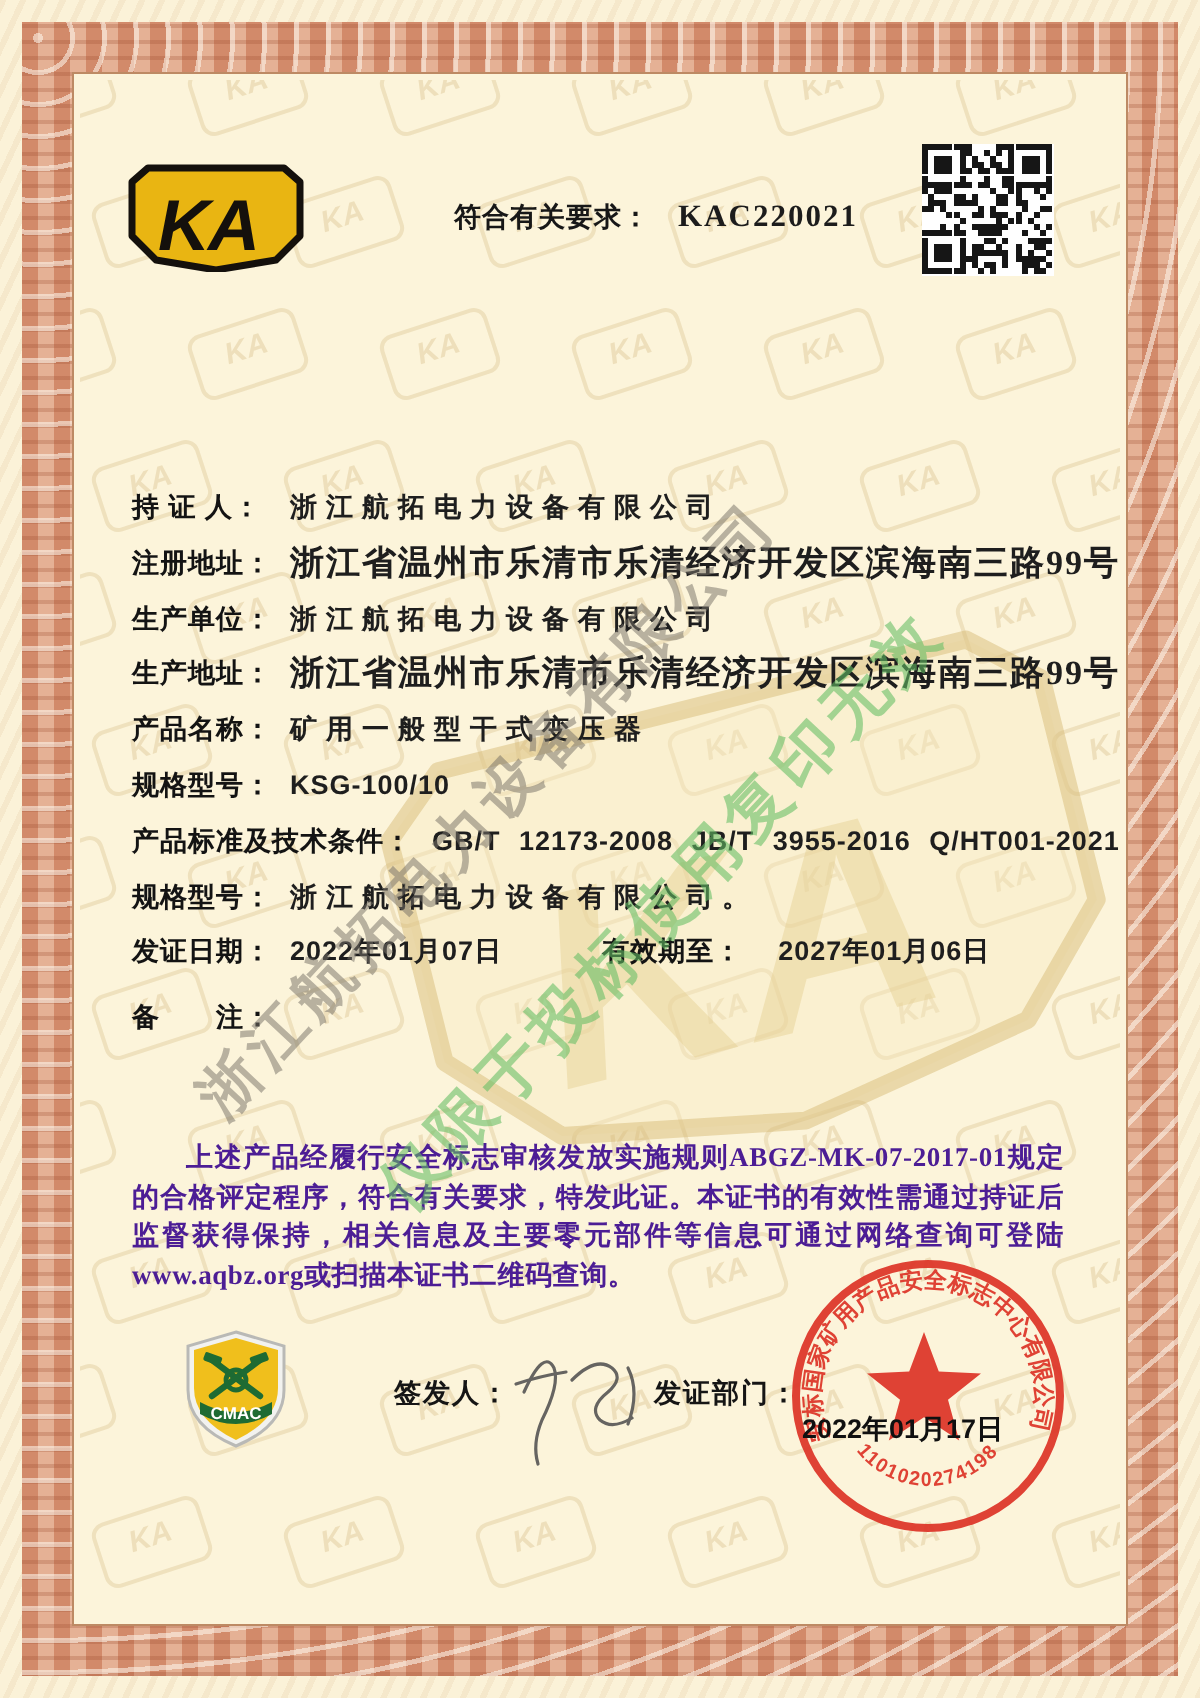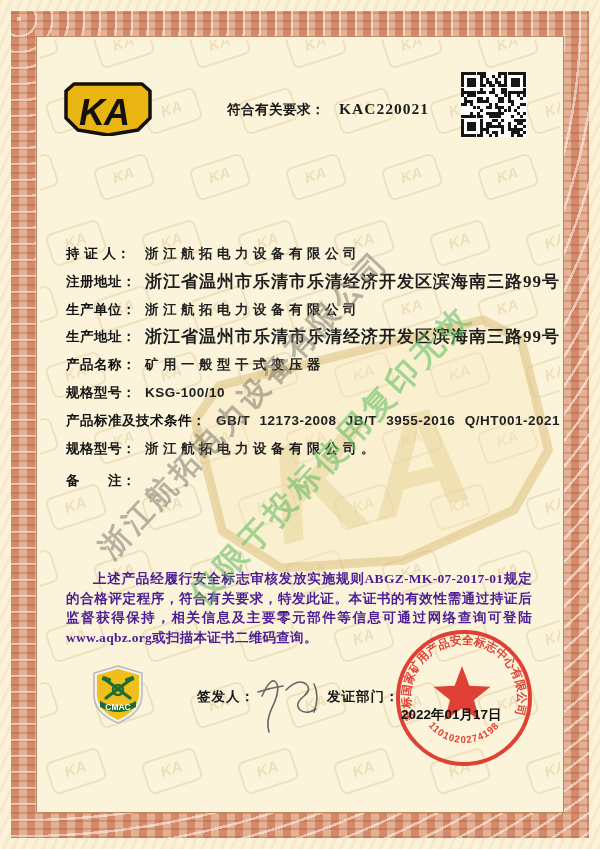--- a/index.html
+++ b/index.html
@@ -422,20 +422,26 @@
         <span class="fvalue sans">KSG-100/10</span>
       </div>
       <div class="frow">
         <span class="flabel auto">产品标准及技术条件：</span>
         <span class="fvalue sans std">GB/T 12173-2008 JB/T 3955-2016 Q/HT001-2021</span>
       </div>
       <div class="frow">
         <span class="flabel">规格型号：</span>
         <span class="fvalue spread">浙江航拓电力设备有限公司。</span>
       </div>
+      <div class="frow">
+        <span class="flabel">发证日期：</span>
+        <span class="fvalue sans">2022年01月07日</span>
+        <span class="vlabel2">有效期至：</span>
+        <span class="fvalue sans vdate2">2027年01月06日</span>
+      </div>
       <div class="frow remark">
         <span class="flabel auto">备　　注：</span>
       </div>
     </div>
 
     <div class="para">上述产品经履行安全标志审核发放实施规则ABGZ-MK-07-2017-01规定的合格评定程序，符合有关要求，特发此证。本证书的有效性需通过持证后监督获得保持，相关信息及主要零元部件等信息可通过网络查询可登陆www.aqbz.org或扫描本证书二维码查询。</div>
 
     <div id="cmac">
       <svg width="52" height="60" viewBox="0 0 52 60">
         <path d="M26,1 L50,8 V30 Q50,48 26,58 Q2,48 2,30 V8 Z" fill="#f2f2ef" stroke="#b9b9b6" stroke-width="1.5"></path>

